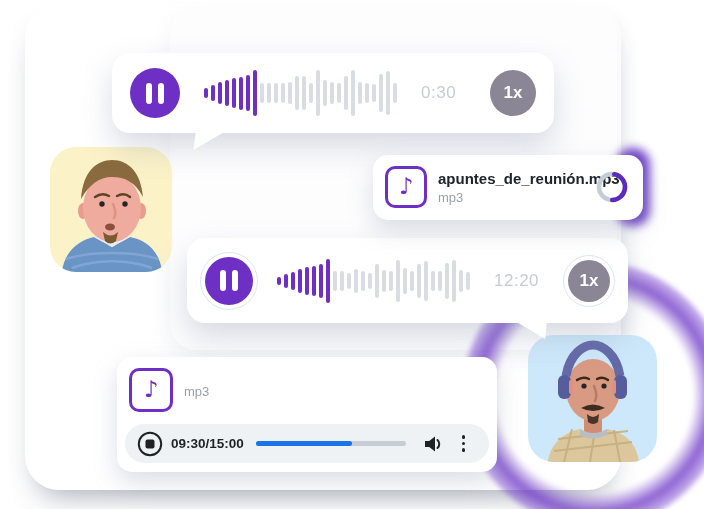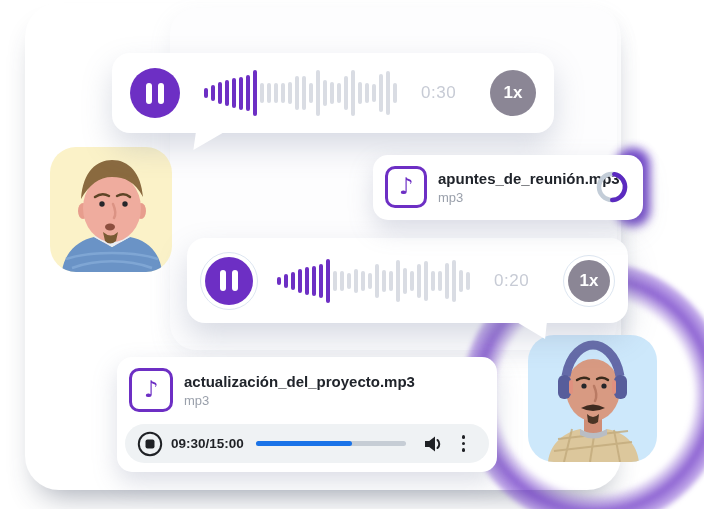--- a/index.html
+++ b/index.html
@@ -166,21 +166,21 @@
         <span class="wbar" style="height: 20px;"></span>
         <span class="wbar" style="height: 34px;"></span>
         <span class="wbar" style="height: 40px;"></span>
         <span class="wbar" style="height: 20px;"></span>
         <span class="wbar" style="height: 20px;"></span>
         <span class="wbar" style="height: 36px;"></span>
         <span class="wbar" style="height: 42px;"></span>
         <span class="wbar" style="height: 22px;"></span>
         <span class="wbar" style="height: 18px;"></span>
       </div>
-    <span class="v-time">0:20</span>
+    <span class="v-time">12:20</span>
     <button class="speed-btn focus-box">1x</button>
   </div>
 
   <div class="file-card card1">
     <div class="file-row">
       <div class="note-badge">
         <span class="glyph">♪</span>
       </div>
       <div class="file-meta">
         <div class="file-name">apuntes_de_reunión.mp3</div>
@@ -192,21 +192,20 @@
       </svg>
     </div>
   </div>
 
   <div class="file-card card2">
     <div class="file-row">
       <div class="note-badge" style="width:44px;height:44px">
         <span class="glyph">♪</span>
       </div>
       <div class="file-meta">
-        <div class="file-name">actualización_del_proyecto.mp3</div>
         <div class="file-type">mp3</div>
       </div>
     </div>
     <div class="player">
       <button class="stop-btn">
         <svg width="26" height="26" viewBox="0 0 26 26">
           <circle cx="13" cy="13" r="11.2" fill="none" stroke="#1f2125" stroke-width="2"></circle>
           <rect x="8.5" y="8.5" width="9" height="9" rx="2" fill="#1f2125"></rect>
         </svg>
       </button>

